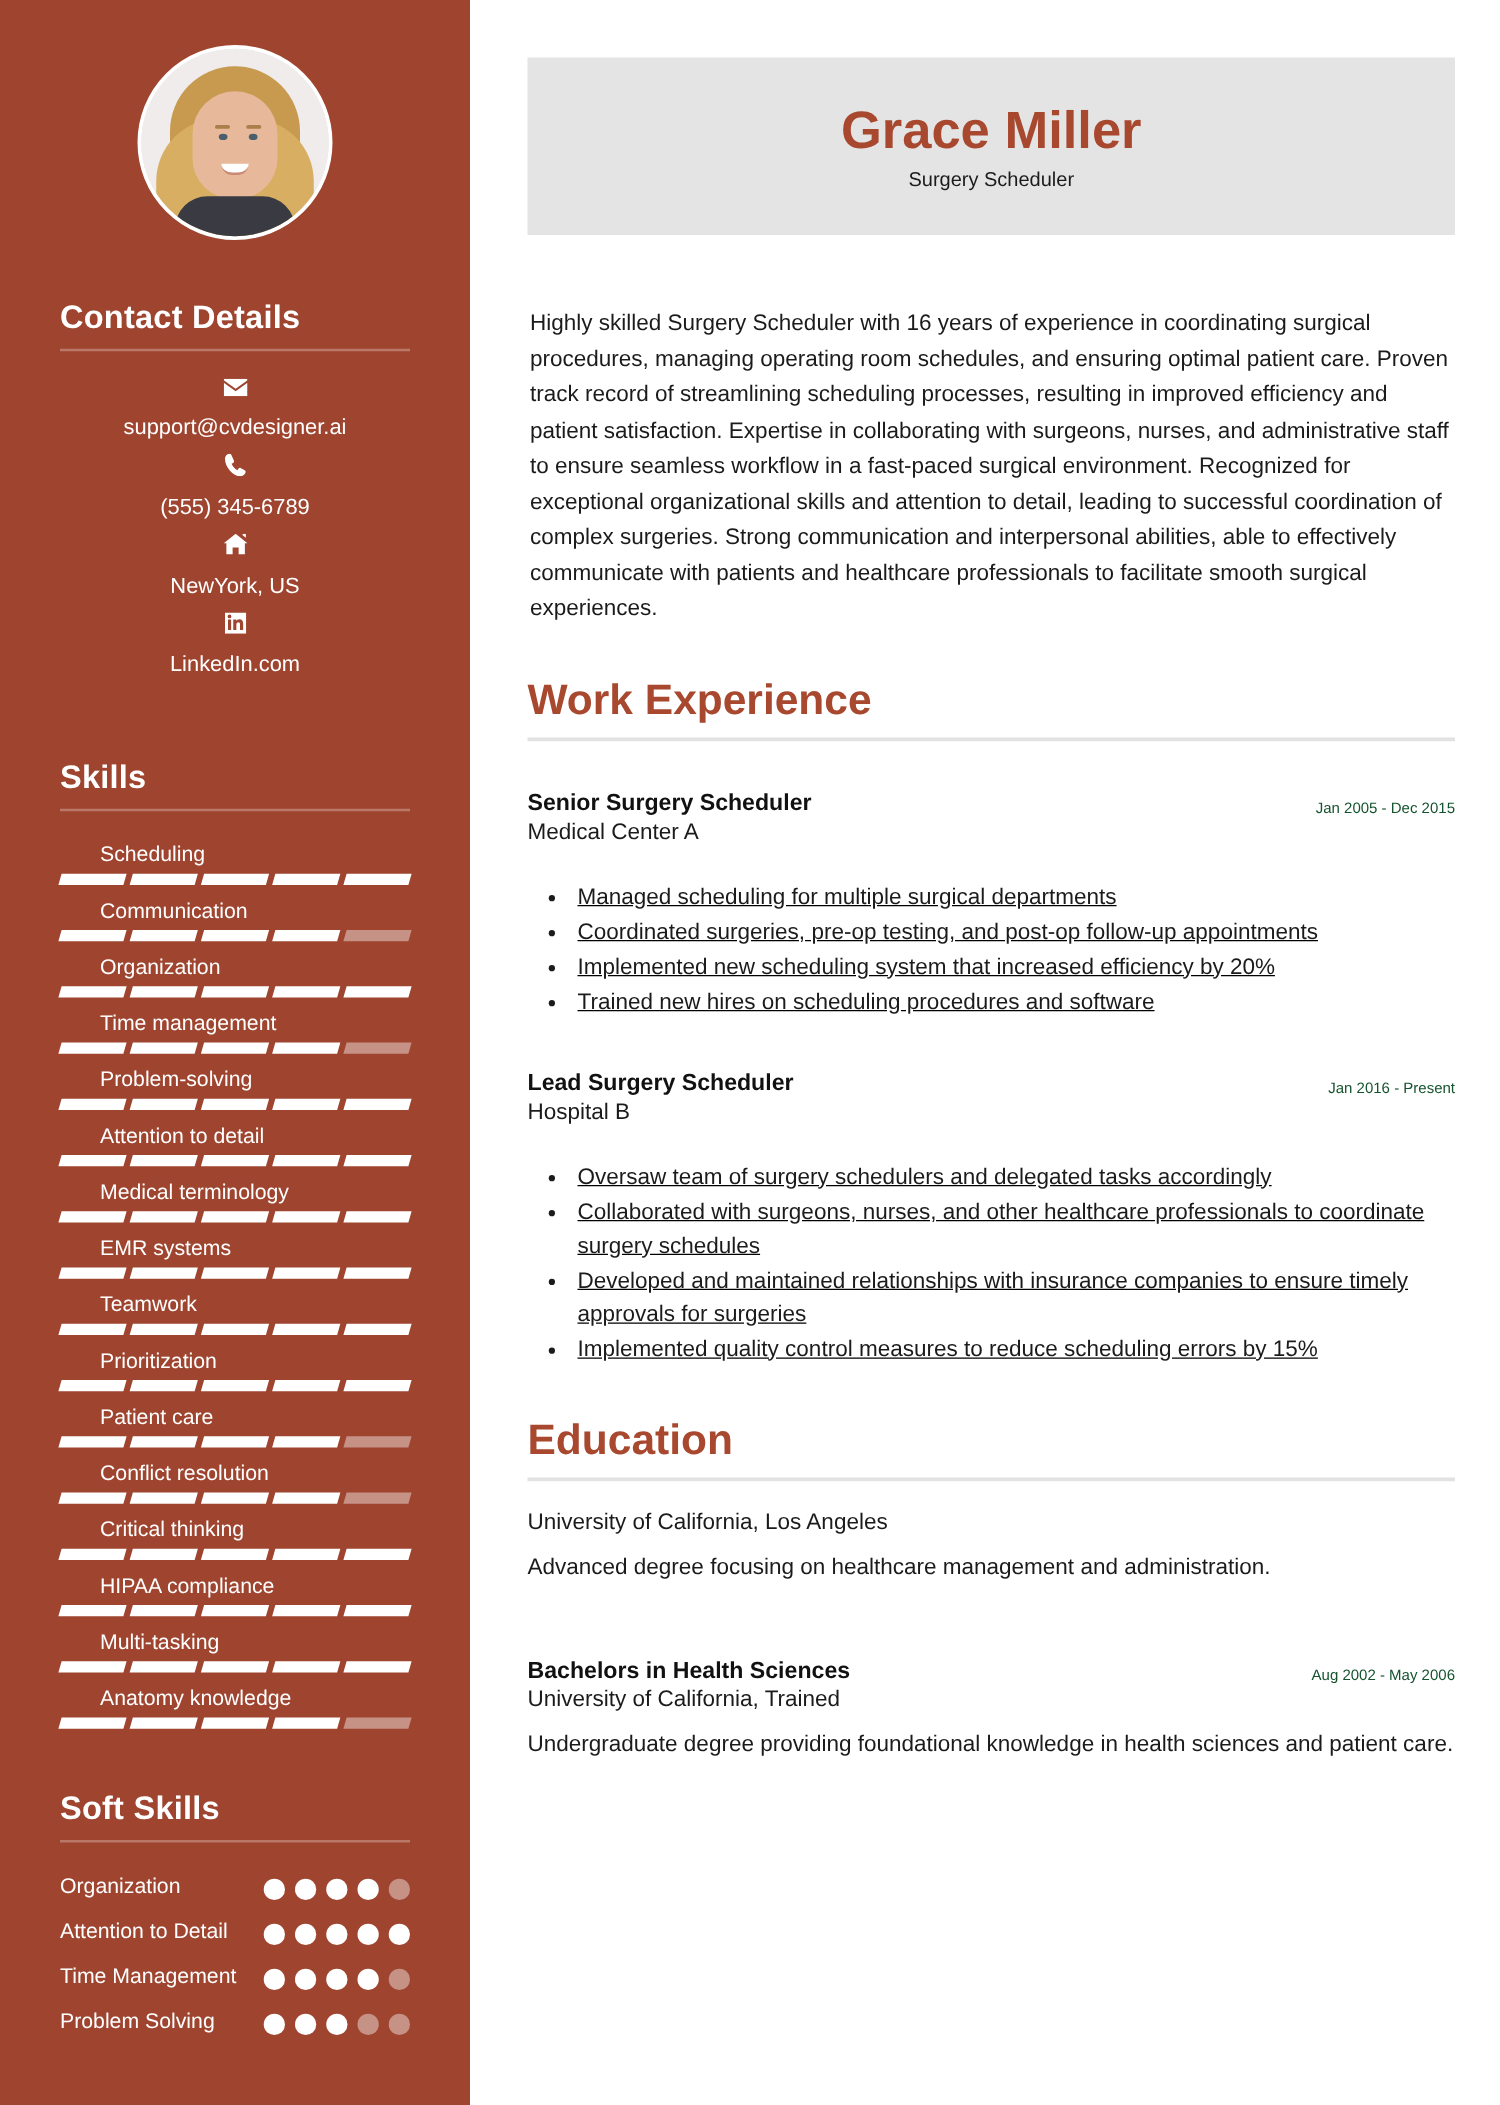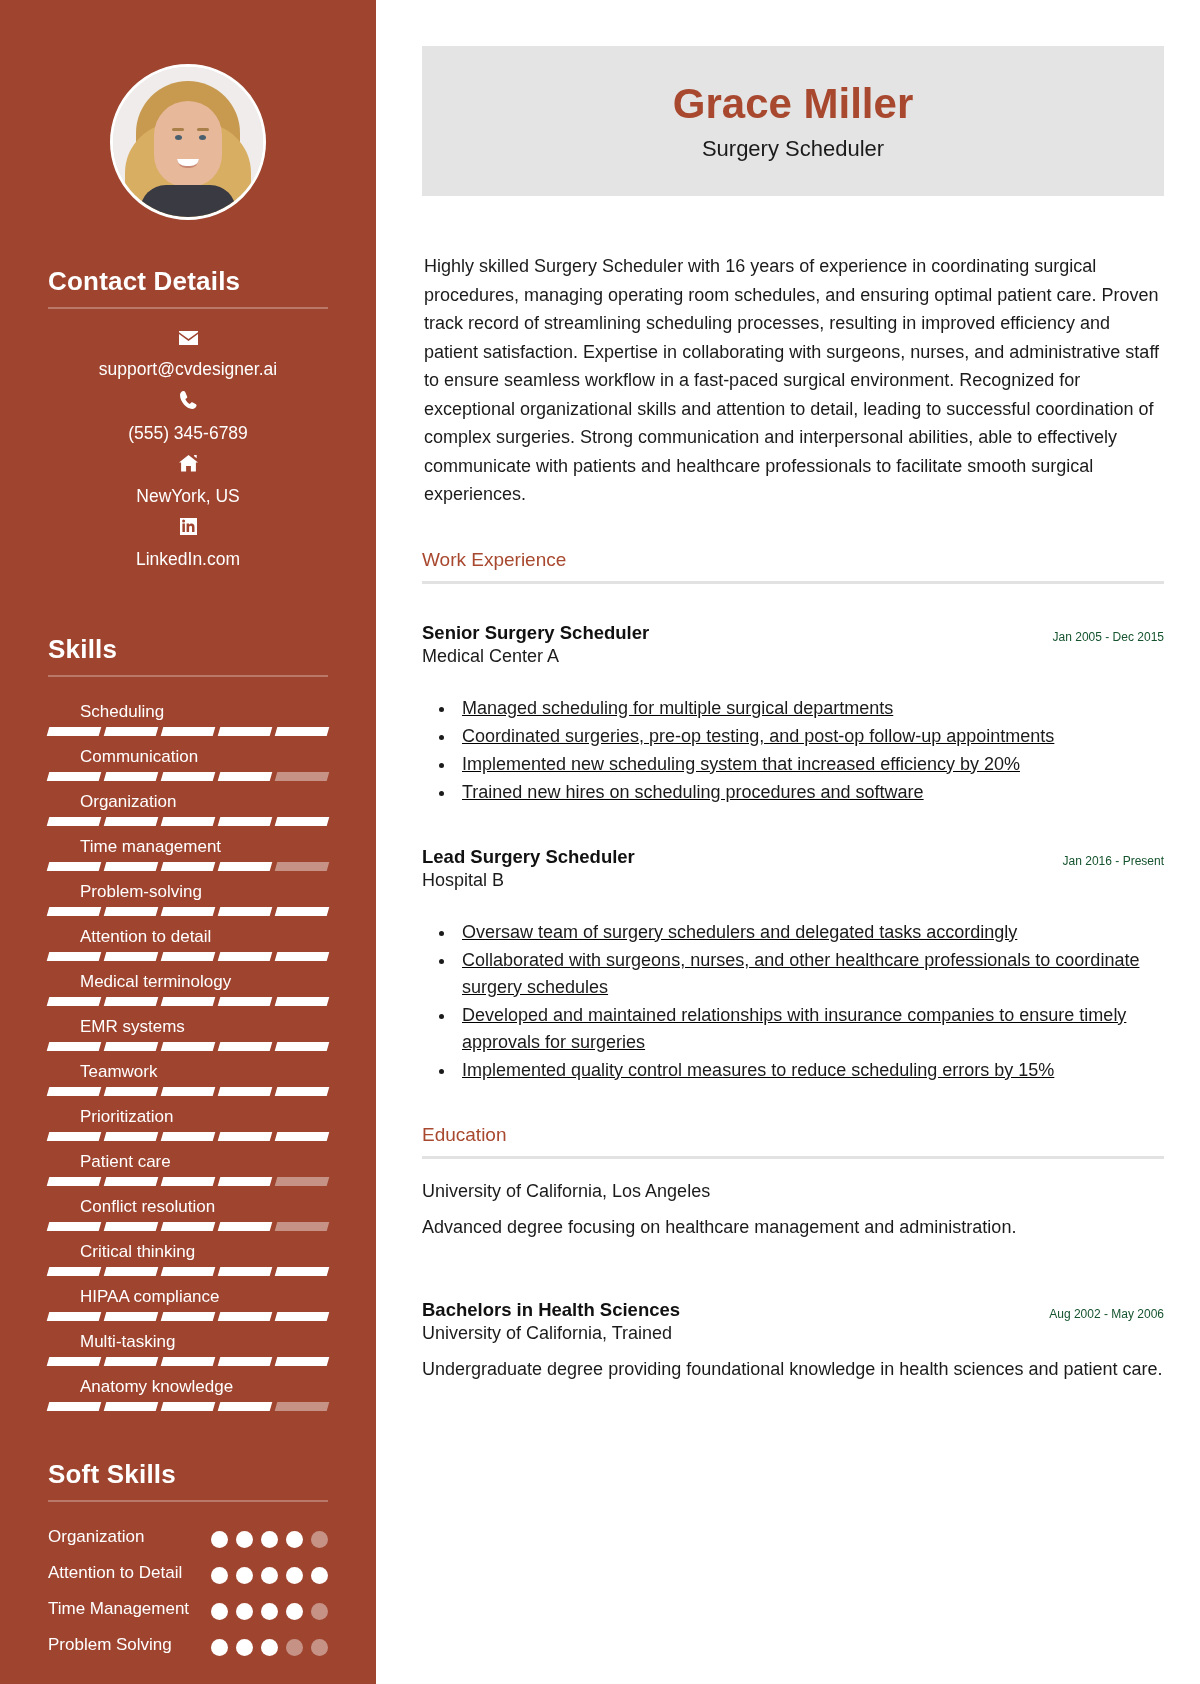--- a/index.html
+++ b/index.html
@@ -16,21 +16,21 @@
     display: flex;
     background: #ffffff;
     overflow: hidden;
   }
 
   
   .sidebar {
     width: 376px;
     min-width: 376px;
     background: #9e442f;
-    padding: 64px 48px 0 48px;
+    padding: 36px 48px 0 48px;
     color: #ffffff;
     position: relative;
   }
   .avatar-wrap {
     display: flex;
     justify-content: center;
     margin-bottom: 46px;
   }
   .avatar {
     width: 156px;
@@ -153,33 +153,33 @@
   }
   .name {
     color: #a8482f;
     font-size: 42px;
     font-weight: bold;
     line-height: 1.05;
     margin-bottom: 10px;
   }
   .role {
     color: #1b1b1b;
-    font-size: 22px;
+    font-size: 16px;
   }
   .summary {
     font-size: 18px;
     line-height: 28.5px;
     color: #1b1b1b;
     margin-bottom: 40px;
     padding: 0 2px;
   }
   .sec-title {
     color: #a8482f;
-    font-size: 19px;
-    font-weight: normal;
+    font-size: 34px;
+    font-weight: bold;
     margin-bottom: 10px;
   }
   .sec-rule {
     height: 3px;
     background: #e2e2e2;
     margin-bottom: 22px;
   }
   .entry { margin-bottom: 24px; }
   .entry-head {
     display: flex;

